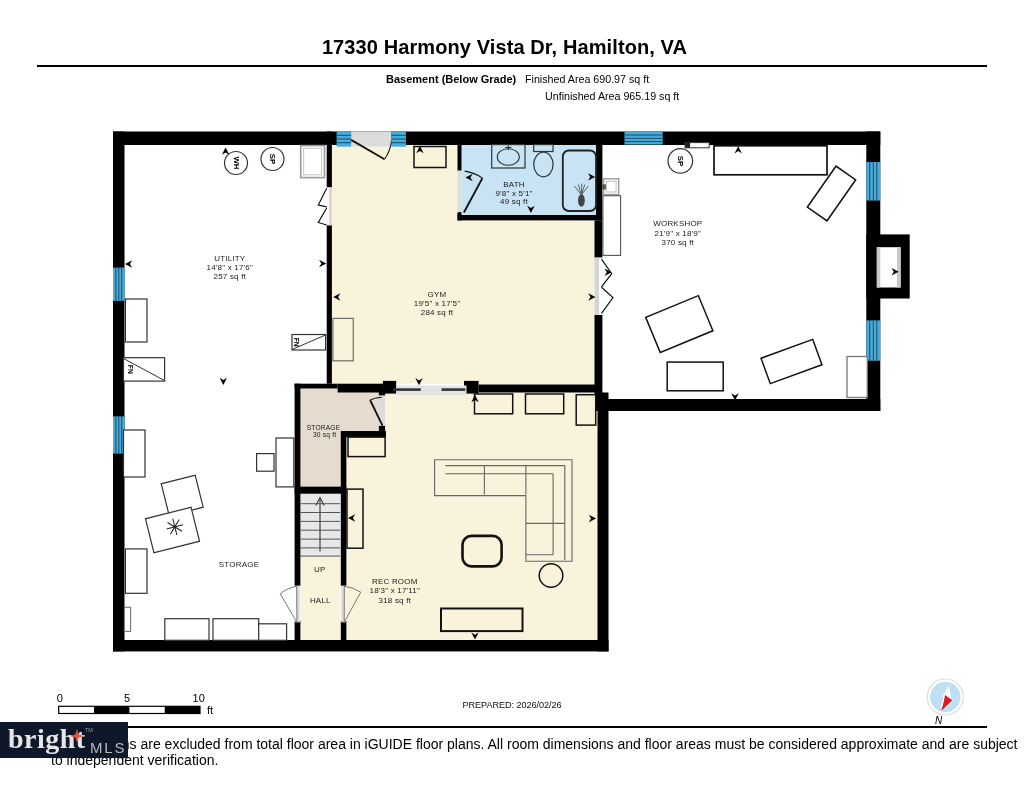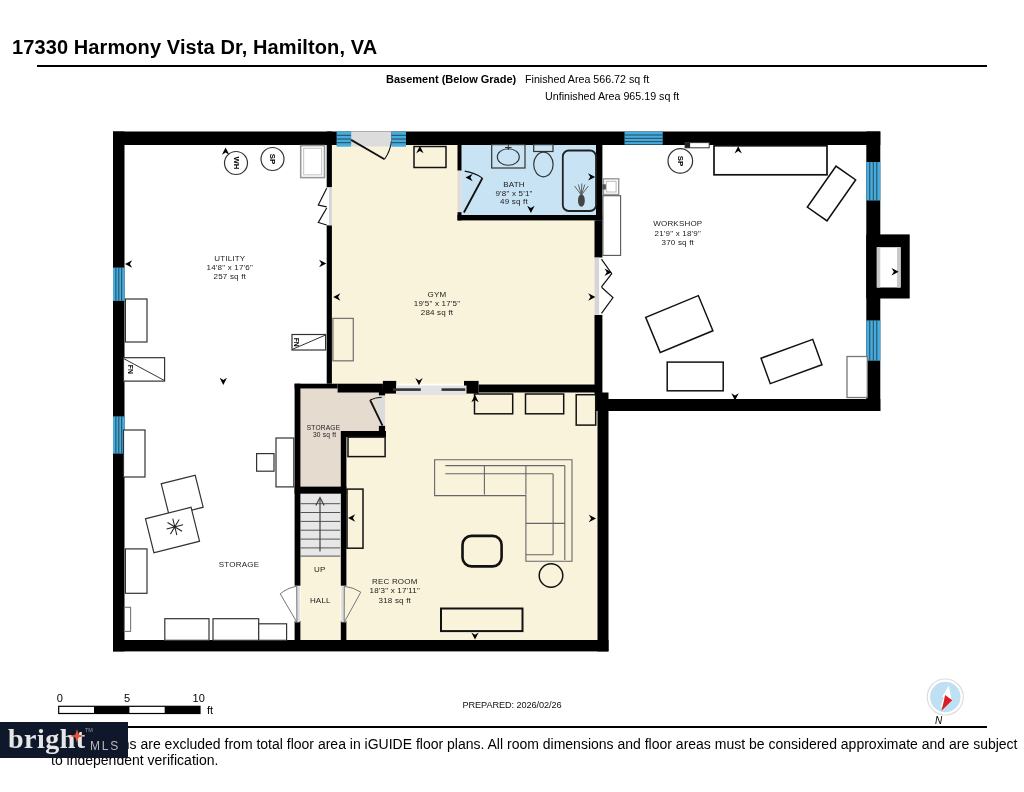--- a/index.html
+++ b/index.html
@@ -1,28 +1,28 @@
 <!DOCTYPE html>
 <html><head>
 <meta charset="utf-8">
 <style>
   html,body{margin:0;padding:0;background:#fff;width:1024px;height:792px;overflow:hidden;}
   body{font-family:"Liberation Sans", sans-serif;position:relative;}
   .abs{position:absolute;}
-  #title{top:36px;left:12px;width:1009px;font-size:20px;font-weight:bold;color:#000;letter-spacing:0.1px;}
+  #title{top:36px;left:0;width:1009px;text-align:center;font-size:20px;font-weight:bold;color:#000;letter-spacing:0.1px;}
   #rule1{top:64.5px;left:37px;width:950px;height:2px;background:#000;}
   #sub1{top:72.5px;left:386px;font-size:11px;font-weight:bold;color:#000;}
   #sub2{top:72.5px;left:525px;font-size:10.7px;color:#000;}
   #sub3{top:89.5px;left:525px;font-size:10.7px;color:#000;padding-left:20px;}
   #prepared{top:700px;left:0;width:1024px;text-align:center;font-size:9.2px;color:#111;letter-spacing:-0.1px;}
   #rule2{top:726px;left:37px;width:950px;height:1.8px;background:#000;}
   #disclaimer{top:735.5px;left:51px;font-size:14px;color:#000;}
   #logo{top:722px;left:0;width:128px;height:36px;background:#0f172a;}
   #logo .br{position:absolute;left:8px;top:1px;font-family:"Liberation Serif",serif;font-weight:bold;font-size:28px;color:#e6e6e6;letter-spacing:0.5px;}
-  #logo .mls{position:absolute;left:90px;top:16.5px;font-size:12px;color:#b8b8b8;letter-spacing:1.8px;}
+  #logo .mls{position:absolute;left:90px;top:16.5px;font-size:15px;color:#b8b8b8;letter-spacing:1.8px;}
   #logo .spark{position:absolute;left:70px;top:7px;}
   #logo .tm{position:absolute;left:85px;top:5px;color:#9a9a9a;font-size:5.5px;}
   svg text{font-family:"Liberation Sans",sans-serif;}
 </style>
 </head>
 <body>
 
 <svg class="abs" style="top:0;left:0" width="1024" height="792" viewBox="0 0 1024 792">
 <defs>
 
@@ -386,21 +386,21 @@
 </g>
 
 </svg>
 
 <div class="abs" id="title">17330 Harmony Vista Dr, Hamilton, VA</div>
 
 <div class="abs" id="rule1"></div>
 
 <div class="abs" id="sub1">Basement (Below Grade)</div>
 
-<div class="abs" id="sub2">Finished Area 566.72 sq ft</div>
+<div class="abs" id="sub2">Finished Area 690.97 sq ft</div>
 
 <div class="abs" id="sub3">Unfinished Area 965.19 sq ft</div>
 
 <div class="abs" id="prepared">PREPARED: 2026/02/26</div>
 
 <div class="abs" id="rule2"></div>
 
 <div class="abs" id="disclaimer">White regions are excluded from total floor area in iGUIDE floor plans. All room dimensions and floor areas must be considered approximate and are subject to independent verification.</div>
 
 <div class="abs" id="logo">

